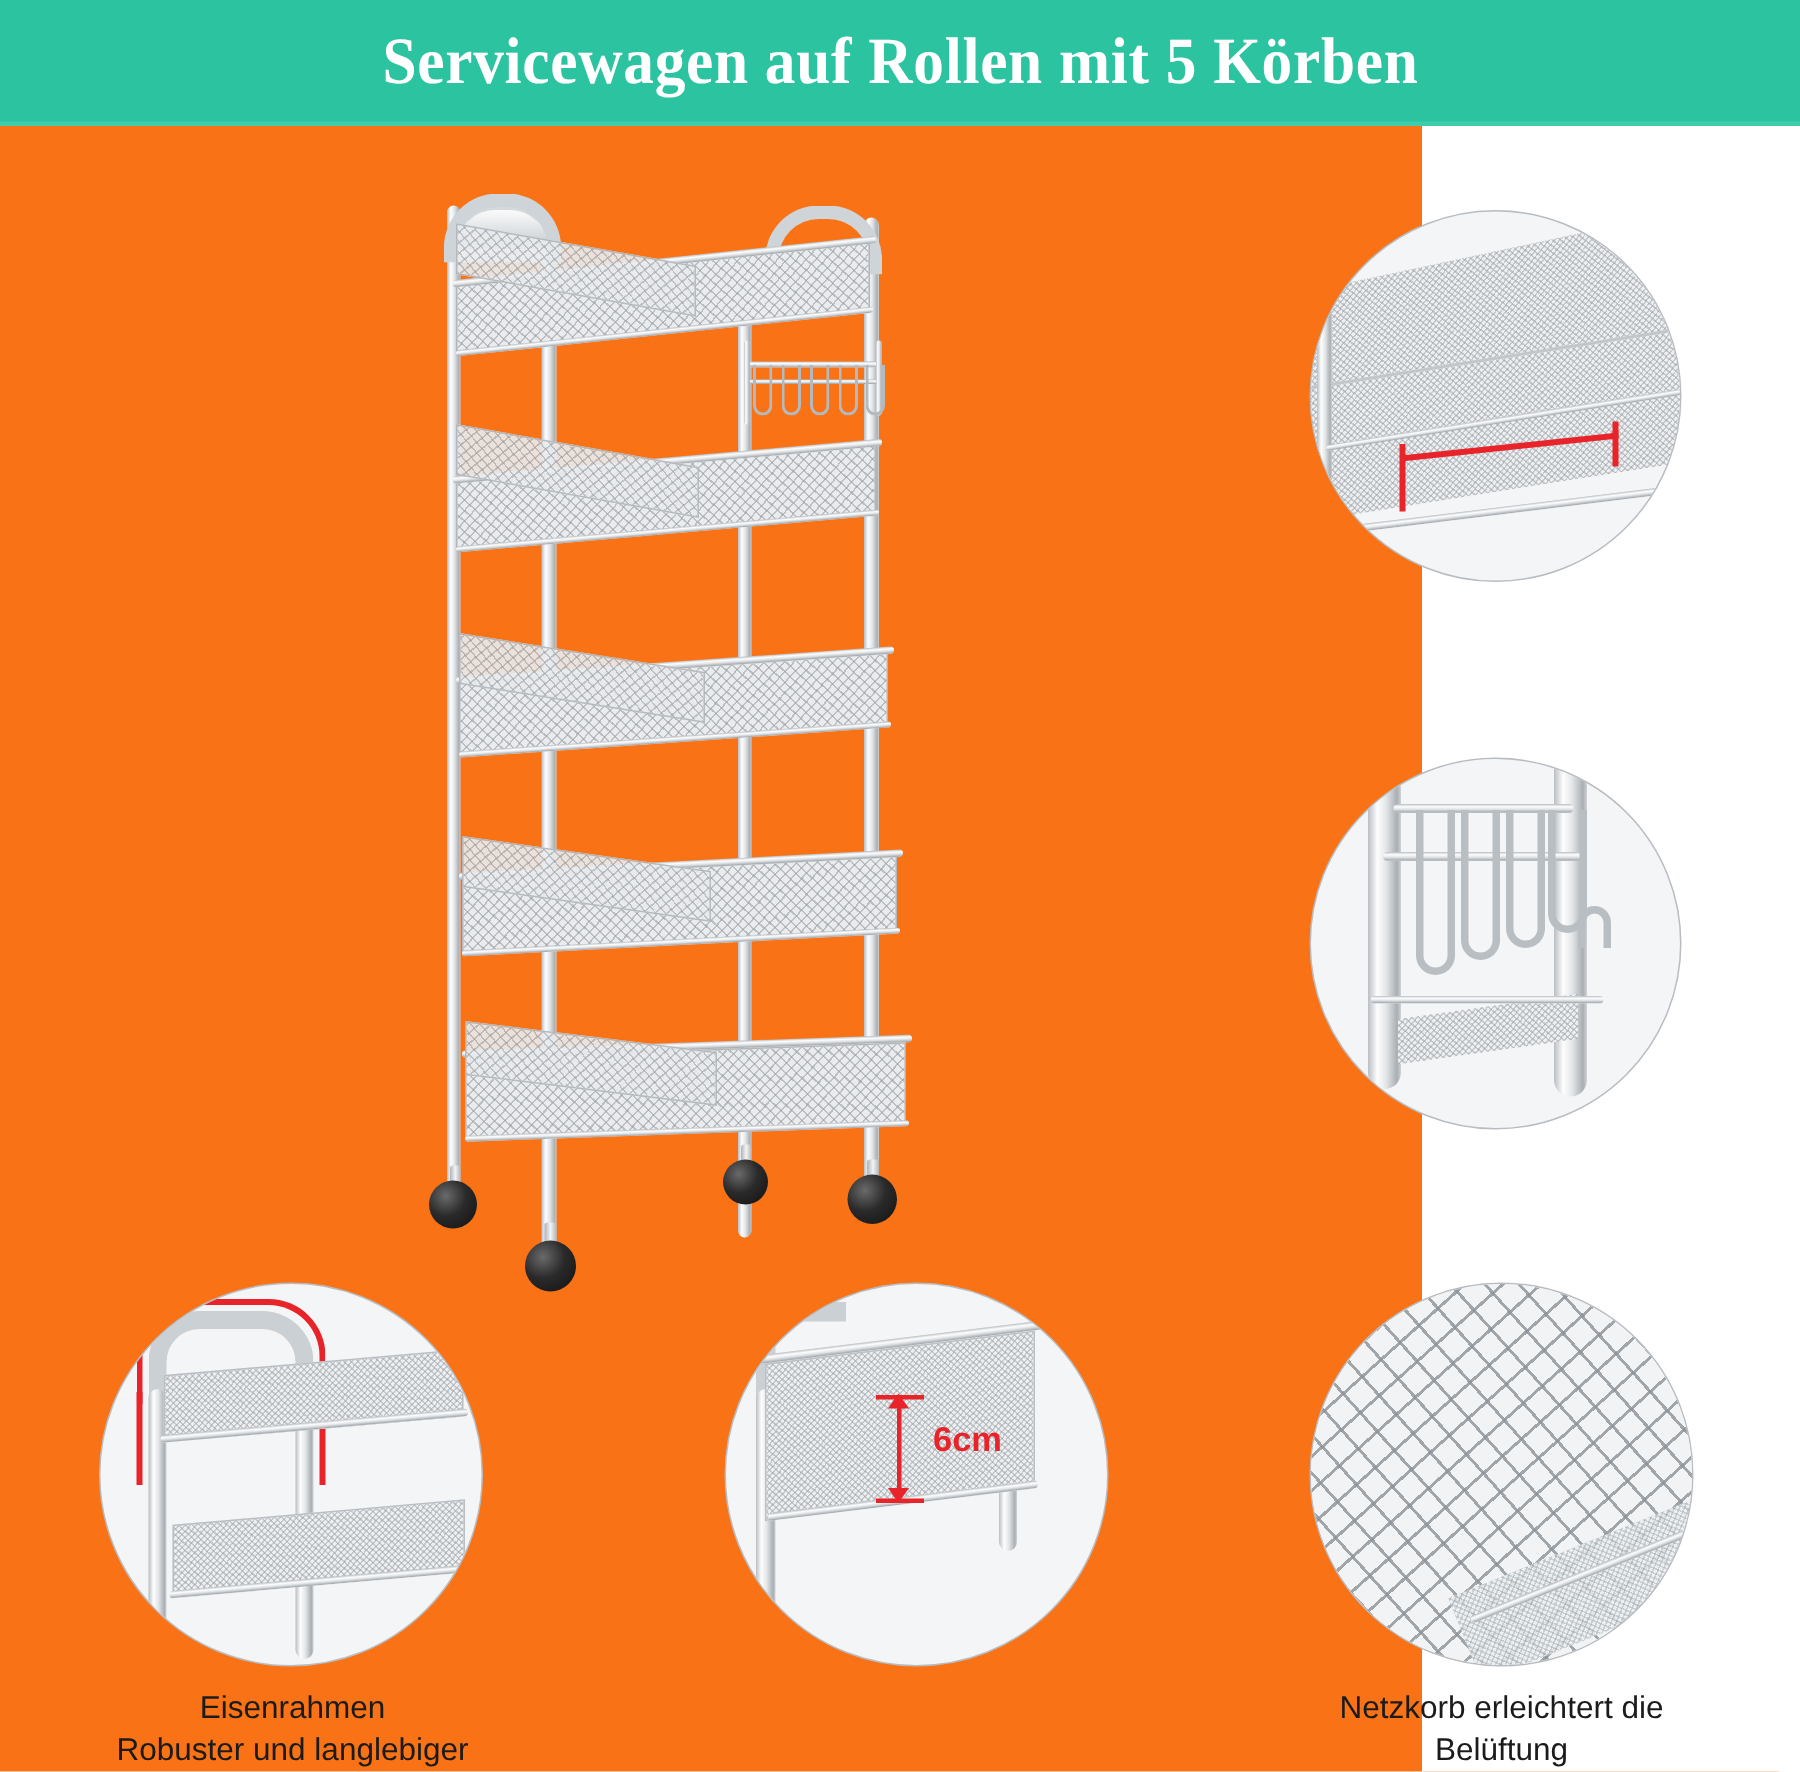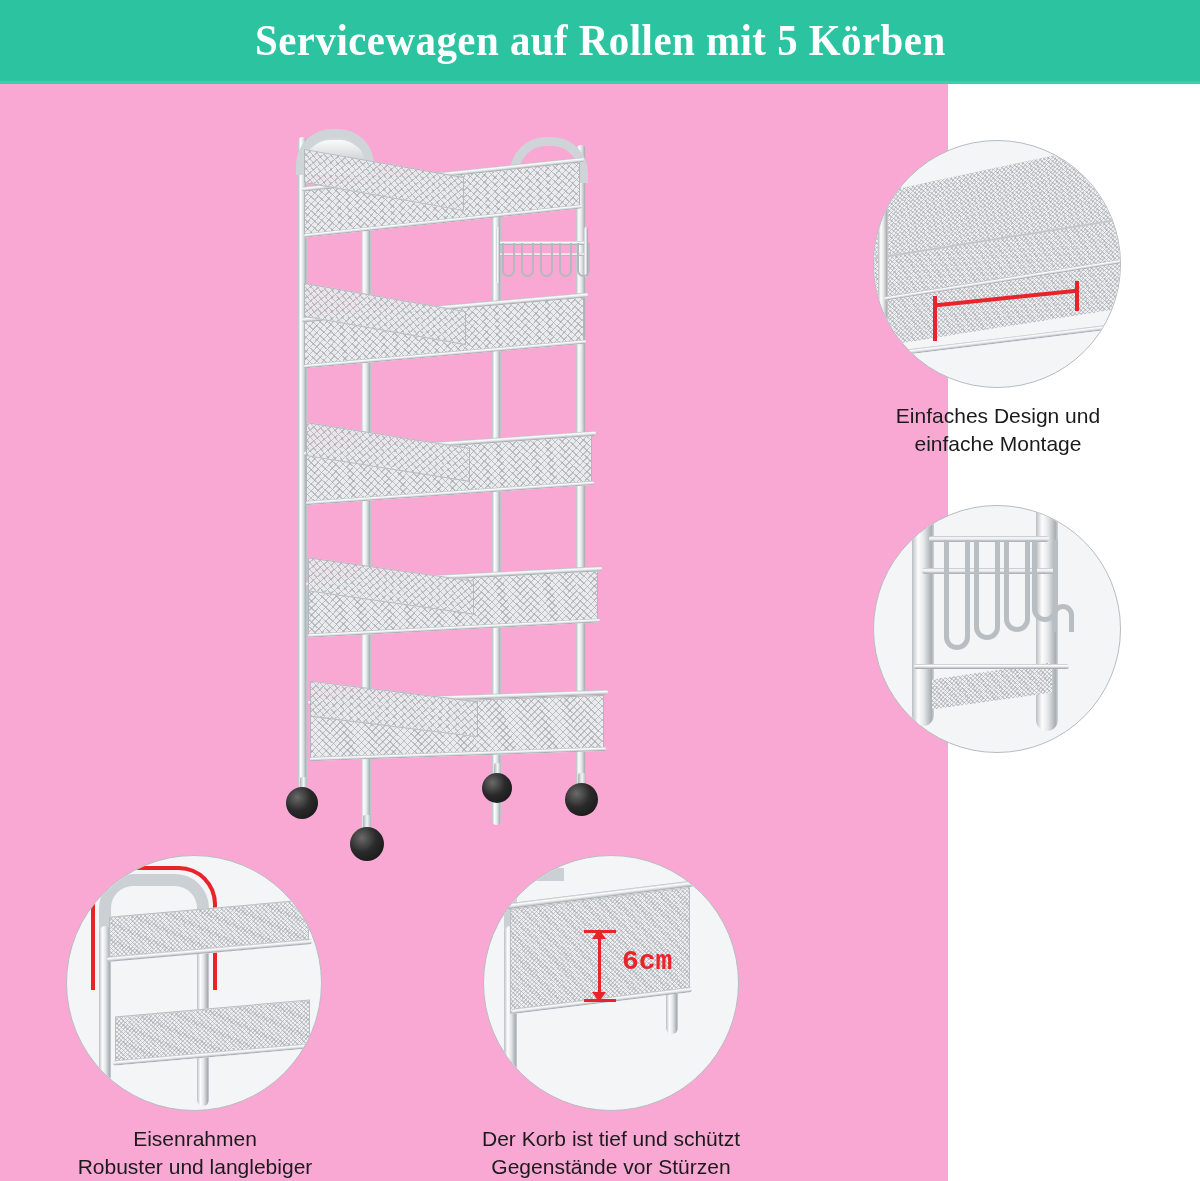--- a/index.html
+++ b/index.html
@@ -5,21 +5,21 @@
   * { box-sizing: border-box; margin: 0; padding: 0; }
   html, body {
     width: 1200px; height: 1181px;
     background: #ffffff;
     font-family: "Liberation Sans", sans-serif;
     overflow: hidden;
   }
   #page {
     position: relative;
     width: 948px; height: 1181px;
-    background: #f9a8d4;
+    background: #f97316;
   }
 
   
   .banner {
     position: absolute; left: 0; top: 0;
     width: 1200px; height: 84px;
     background: #2cc4a0;
     display: flex; align-items: center; justify-content: center;
     border-bottom: 3px solid #3fcdab;
   }
@@ -94,22 +94,22 @@
     border-radius: 0 0 9px 9px;
     background: transparent;
   }
 
   
   .red-line { position: absolute; background: #e8242a; }
   .dim-label {
     position: absolute;
     color: #e8242a;
     font-weight: bold;
-    font-size: 28px;
-    font-family: Liberation Mono, monospace;
+    font-size: 23px;
+    font-family: Liberation Sans, sans-serif;
     padding-left: 10px;
   }
 </style>
 </head>
 <body>
 
 <div id="page">
 
   <div class="banner">
     <div class="banner-title">Servicewagen auf Rollen mit 5 Körben</div>
@@ -193,24 +193,20 @@
     <div class="circle-photo" style="width:248px;height:248px;">
       <div class="mesh-fine" style="position:absolute;left:-20px;top:25px;width:300px;height:115px;transform:skewY(-12deg);border-bottom:2px solid #b7bbbf;"></div>
       <div class="mesh-fine" style="position:absolute;left:-10px;top:95px;width:290px;height:90px;transform:skewY(-9deg);border-top:2px solid #c2c6ca;"></div>
       <div class="tube" style="position:absolute;left:4px;top:20px;width:10px;height:190px;"></div>
       <div class="tube-h" style="position:absolute;left:10px;top:136px;width:250px;height:4px;transform:skewY(-9deg);"></div>
       <div class="tube-h" style="position:absolute;left:20px;top:196px;width:230px;height:5px;transform:skewY(-7deg);"></div>
 
       <div class="red-line" style="left:60px;top:155px;width:145px;height:4px;transform:skewY(-6deg);"></div>
       <div class="red-line" style="left:59px;top:155px;width:4px;height:45px;"></div>
       <div class="red-line" style="left:201px;top:140px;width:4px;height:30px;"></div>
-    </div>
-    <div class="caption">
-      <span>Einfaches Design und</span>
-      <span>einfache Montage</span>
     </div>
   </div>
 
   <div class="callout" style="left:873px;top:505px;width:250px;">
     <div class="circle-photo" style="width:248px;height:248px;">
       <div class="tube" style="position:absolute;left:38px;top:-10px;width:22px;height:230px;"></div>
       <div class="tube" style="position:absolute;left:162px;top:-10px;width:22px;height:235px;"></div>
       <div class="tube-h" style="position:absolute;left:55px;top:30px;width:120px;height:6px;"></div>
       <div class="tube-h" style="position:absolute;left:48px;top:62px;width:135px;height:6px;"></div>
       <div style="position:absolute;left:70px;top:34px;width:26px;height:110px;border:5px solid #b9bec2;border-top:none;border-radius:0 0 16px 16px;"></div>
@@ -254,20 +250,30 @@
       <div class="tube-h" style="position:absolute;left:18px;top:36px;width:196px;height:6px;transform:skewY(-7deg);"></div>
       <div class="tube-h" style="position:absolute;left:28px;top:142px;width:180px;height:5px;transform:skewY(-7deg);"></div>
 
       <div class="red-line" style="left:114px;top:78px;width:3px;height:62px;"></div>
       <div style="position:absolute;left:108px;top:73px;width:0;height:0;border-left:7px solid transparent;border-right:7px solid transparent;border-bottom:10px solid #e8242a;"></div>
       <div style="position:absolute;left:108px;top:136px;width:0;height:0;border-left:7px solid transparent;border-right:7px solid transparent;border-top:10px solid #e8242a;"></div>
       <div class="red-line" style="left:100px;top:74px;width:32px;height:3px;"></div>
       <div class="red-line" style="left:100px;top:143px;width:32px;height:3px;"></div>
       <div class="dim-label" style="left:128px;top:90px;">6cm</div>
     </div>
+  </div>
+
+  <div class="callout" style="left:873px;top:855px;width:256px;">
+    <div class="circle-photo" style="width:256px;height:256px;">
+      <div style="position:absolute;inset:0;background-color:#f2f3f4;
+        background-image:
+          repeating-linear-gradient(48deg, rgba(140,146,152,.8) 0 2px, transparent 2px 17px),
+          repeating-linear-gradient(-42deg, rgba(140,146,152,.8) 0 2px, transparent 2px 17px);"></div>
+      <div class="mesh-fine" style="position:absolute;left:95px;top:168px;width:210px;height:60px;transform:rotate(-22deg);opacity:.85;"></div>
+      <div class="tube-h" style="position:absolute;left:100px;top:186px;width:190px;height:5px;transform:rotate(-22deg);"></div>
+    </div>
     <div class="caption">
-      <span>Der Korb ist tief und schützt</span>
-      <span>Gegenstände vor Stürzen</span>
-    </div>
-  </div>
-
+      <span>Netzkorb erleichtert die</span>
+      <span>Belüftung</span>
+    </div>
+  </div>
 
 </div>
 
 </body></html>

